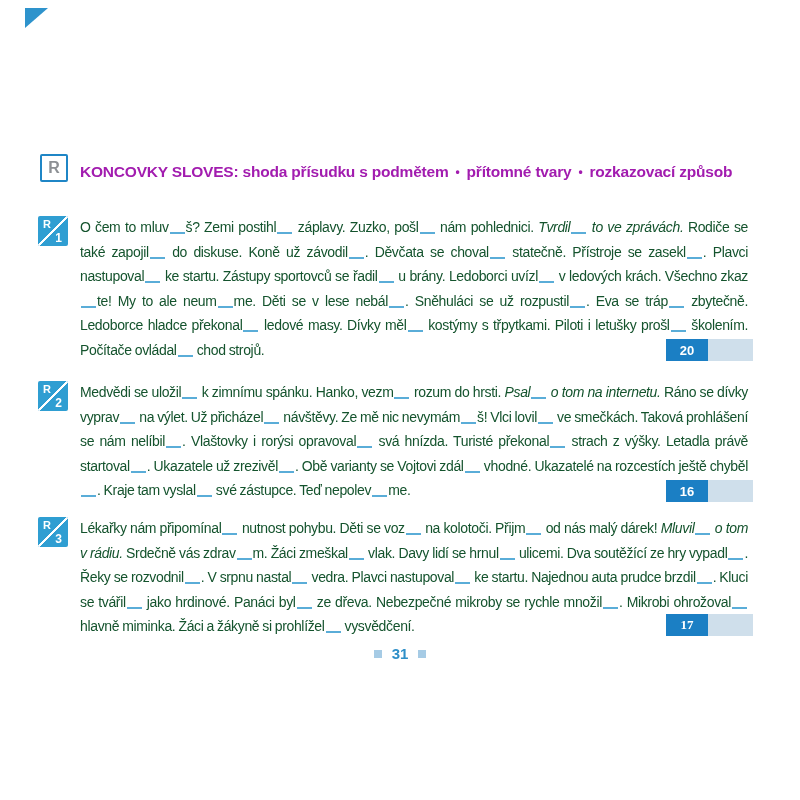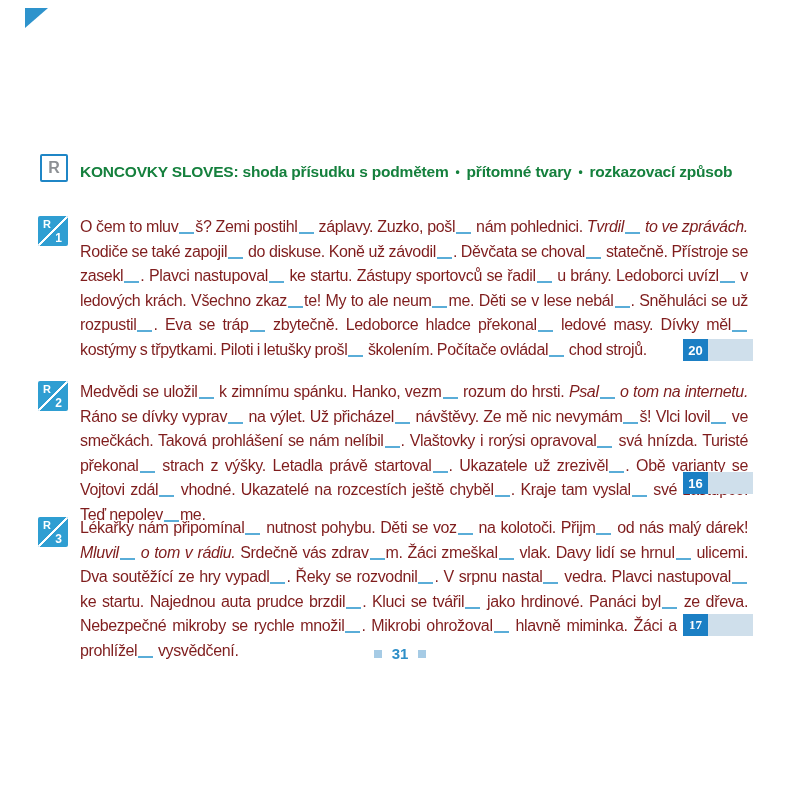--- a/index.html
+++ b/index.html
@@ -8,46 +8,46 @@
 
   
   .corner-triangle{position:absolute;left:25px;top:8px;width:23px;height:20px;
         background:#2e93cc;clip-path:polygon(0 0,100% 0,0 100%);}
 
   
   .r-box{position:absolute;left:40px;top:154px;width:24px;height:24px;border:2px solid #1f86c6;
         border-radius:2px;display:flex;align-items:center;justify-content:center;
         font-weight:bold;font-size:16px;color:#8d9094;background:#fff;}
   .title{position:absolute;left:80px;top:163px;margin:0;font-size:15.5px;font-weight:bold;
-        color:#15803d;letter-spacing:-0.2px;white-space:nowrap;}
+        color:#a21caf;letter-spacing:-0.2px;white-space:nowrap;}
   .title .bullet{display:inline-block;margin:0 7px;font-size:12px;vertical-align:1px;}
   .subtitle{position:absolute;left:80px;top:187px;margin:0;font-size:12.8px;color:#1b80c2;
         font-style:italic;letter-spacing:-0.1px;}
   .subtitle b{font-style:italic;}
 
   
   .exercise{position:absolute;left:38px;width:715px;}
   .ex1{top:215px;} .ex2{top:380px;} .ex3{top:516px;}
   .badge{position:absolute;left:0;top:1px;width:30px;height:30px;background:#2f9ed2;
         border-radius:2px;color:#fff;overflow:hidden;}
   .badge::after{content:"";position:absolute;inset:0;
         background:linear-gradient(135deg,transparent calc(50% - 1.3px),#ffffff calc(50% - 1.3px),
         #ffffff calc(50% + 1.3px),transparent calc(50% + 1.3px));}
   .badge .badge-r{position:absolute;left:5px;top:2px;font-size:11px;font-weight:bold;line-height:12px;}
   .badge .badge-n{position:absolute;right:6px;bottom:1px;font-size:12px;font-weight:bold;line-height:13px;}
-  .ex-text{margin:0 0 0 42px;width:668px;font-size:16px;line-height:24.5px;
-        letter-spacing:-0.35px;word-spacing:-0.5px;text-align:justify;color:#7f1d1d;}
+  .ex-text{margin:0 0 0 42px;width:668px;font-size:14px;line-height:24.5px;
+        letter-spacing:-0.35px;word-spacing:-0.5px;text-align:justify;color:#14532d;}
   .ex-text em{font-style:italic;}
   .blank{display:inline-block;width:15px;height:10px;margin:0 1px;vertical-align:-2px;
         border-bottom:2px solid #5aadd8;}
 
   
   .score{position:absolute;right:0;display:flex;height:22px;}
-  .ex1 .score{top:124px;} .ex2 .score{top:92px;} .ex3 .score{top:98px;font-family:Liberation Serif, serif;}
-  .score-num{width:25px;height:22px;background:#1b7fc4;color:#fff;font-size:13px;font-weight:bold;
+  .ex1 .score{top:124px;} .ex2 .score{top:100px;} .ex3 .score{top:98px;font-family:Liberation Serif, serif;}
+  .score-num{width:42px;height:22px;background:#1b7fc4;color:#fff;font-size:13px;font-weight:bold;
         display:flex;align-items:center;justify-content:center;}
   .score-bar{width:45px;height:22px;background:#cfdfeb;}
 
   
   .footer{position:absolute;left:0;top:645px;width:800px;display:flex;align-items:center;
         justify-content:center;gap:10px;}
   .footer .sq{width:8px;height:8px;background:#a6cbe5;}
   .page-num{font-size:15px;font-weight:bold;color:#2e8fc8;}
 </style>
 </head>

